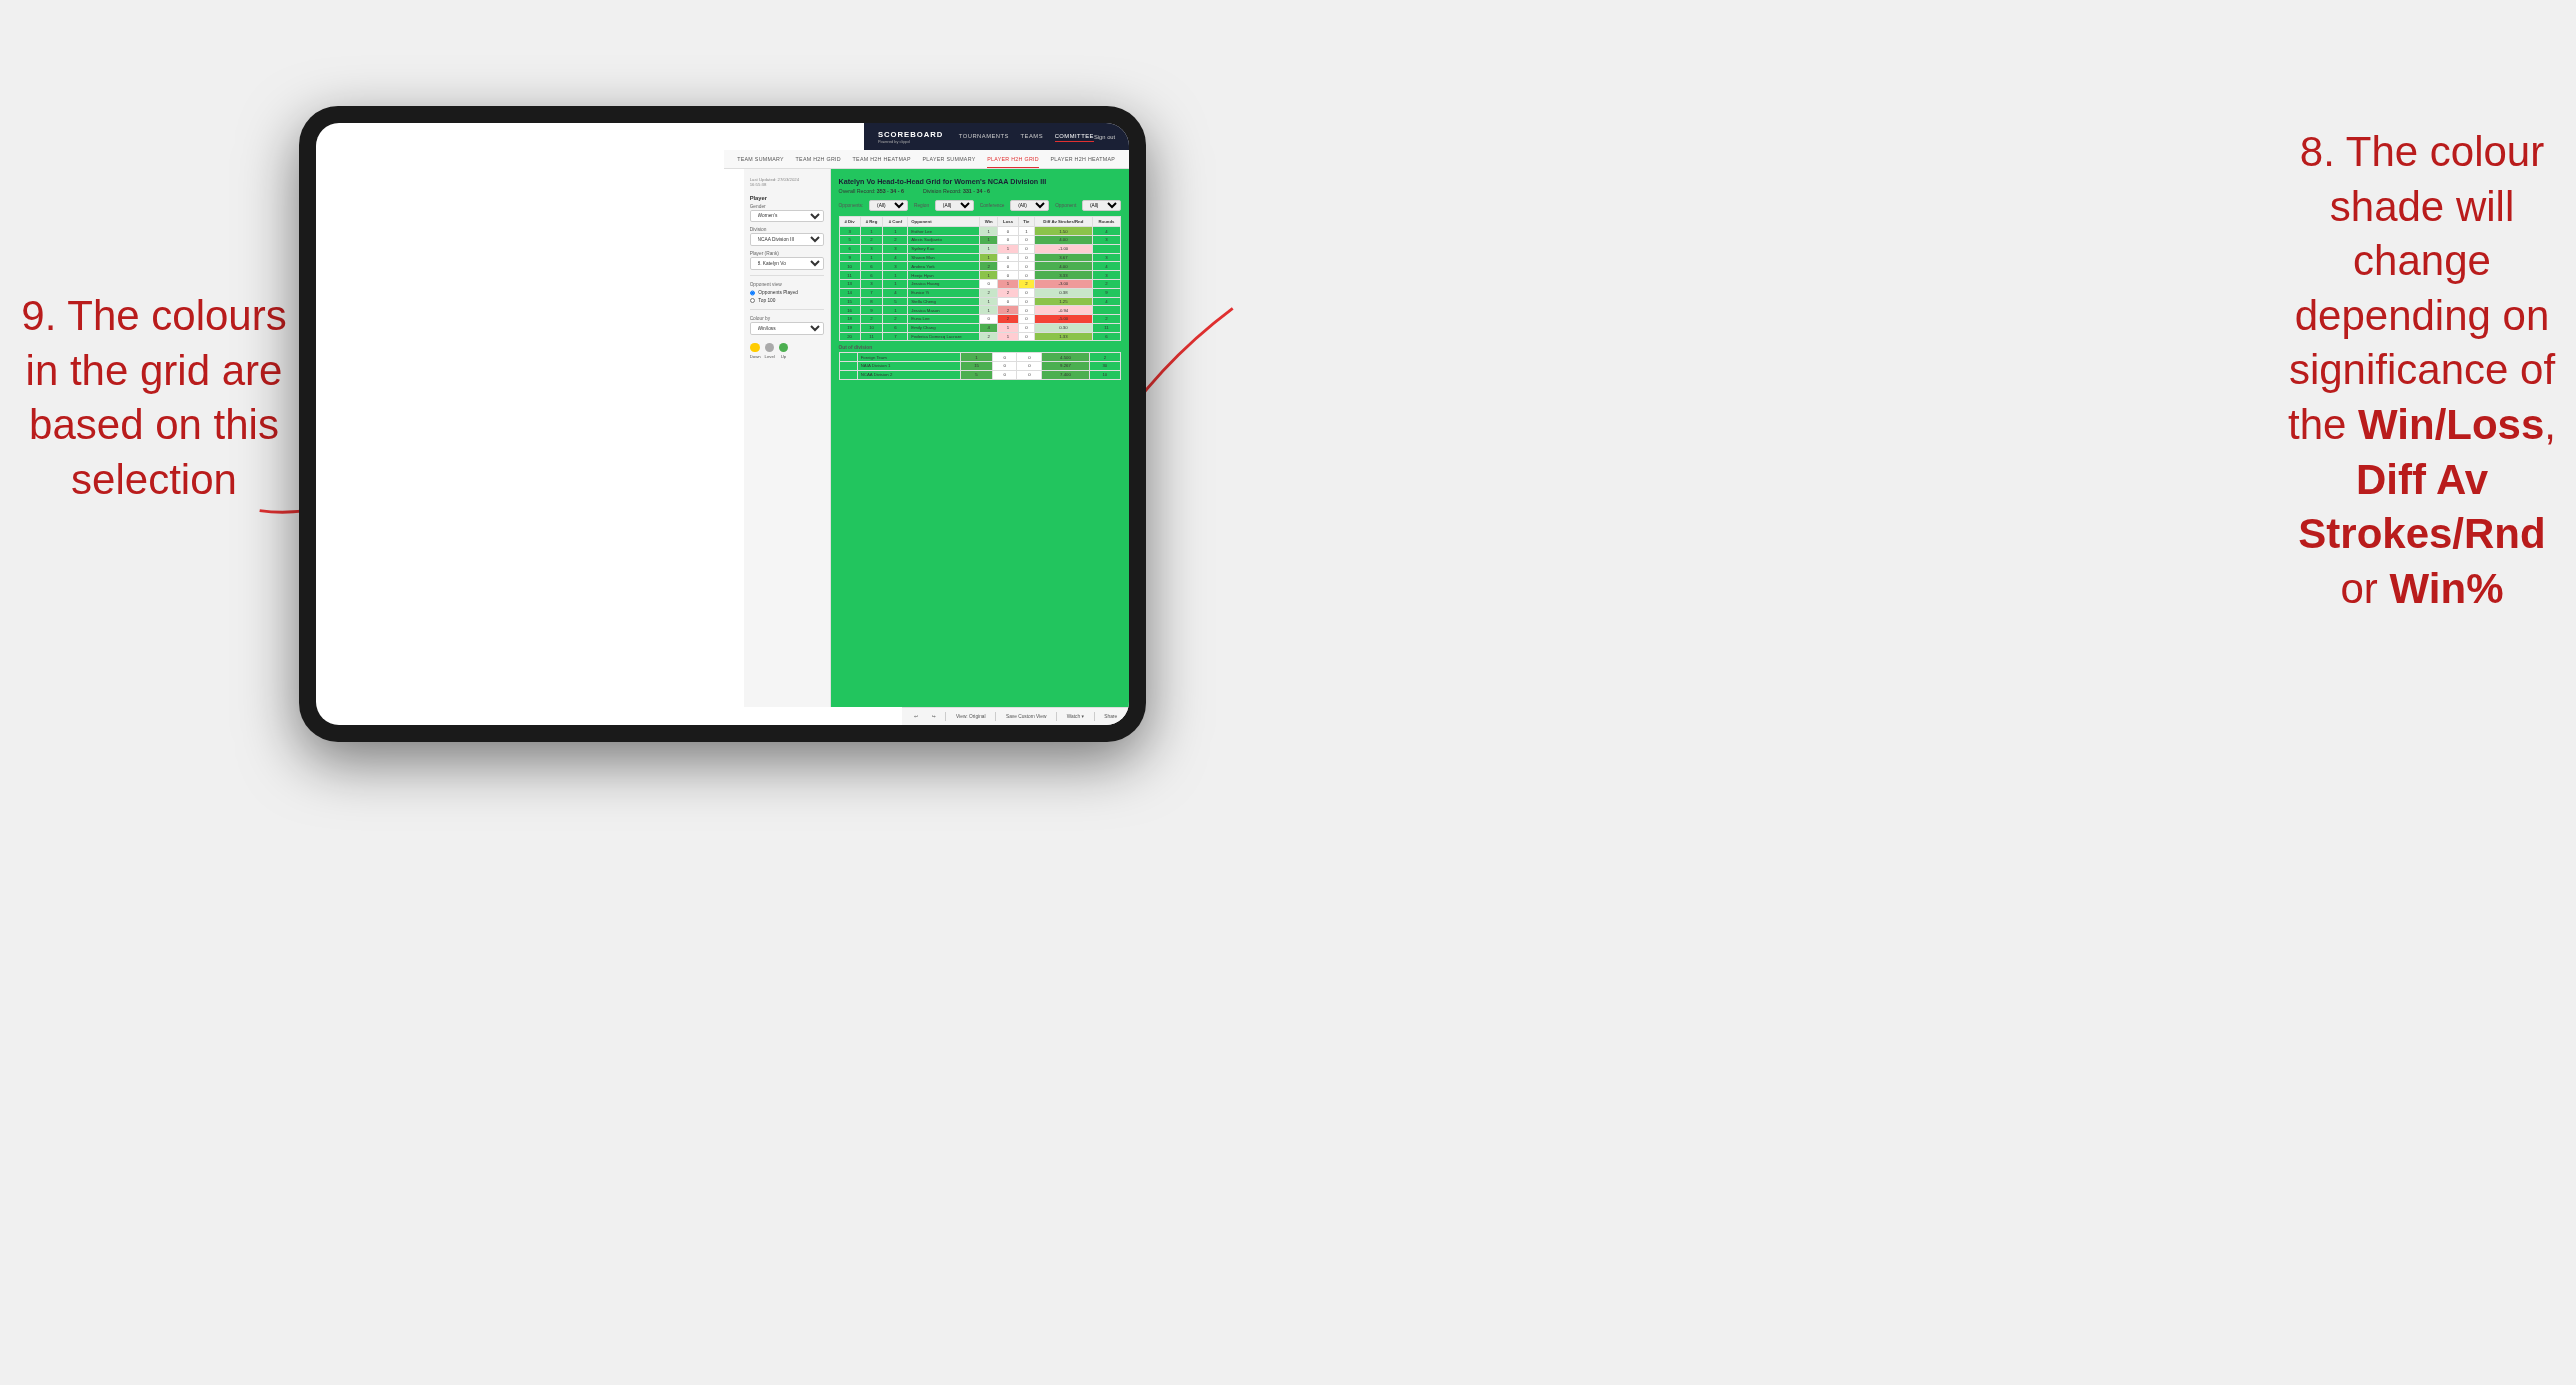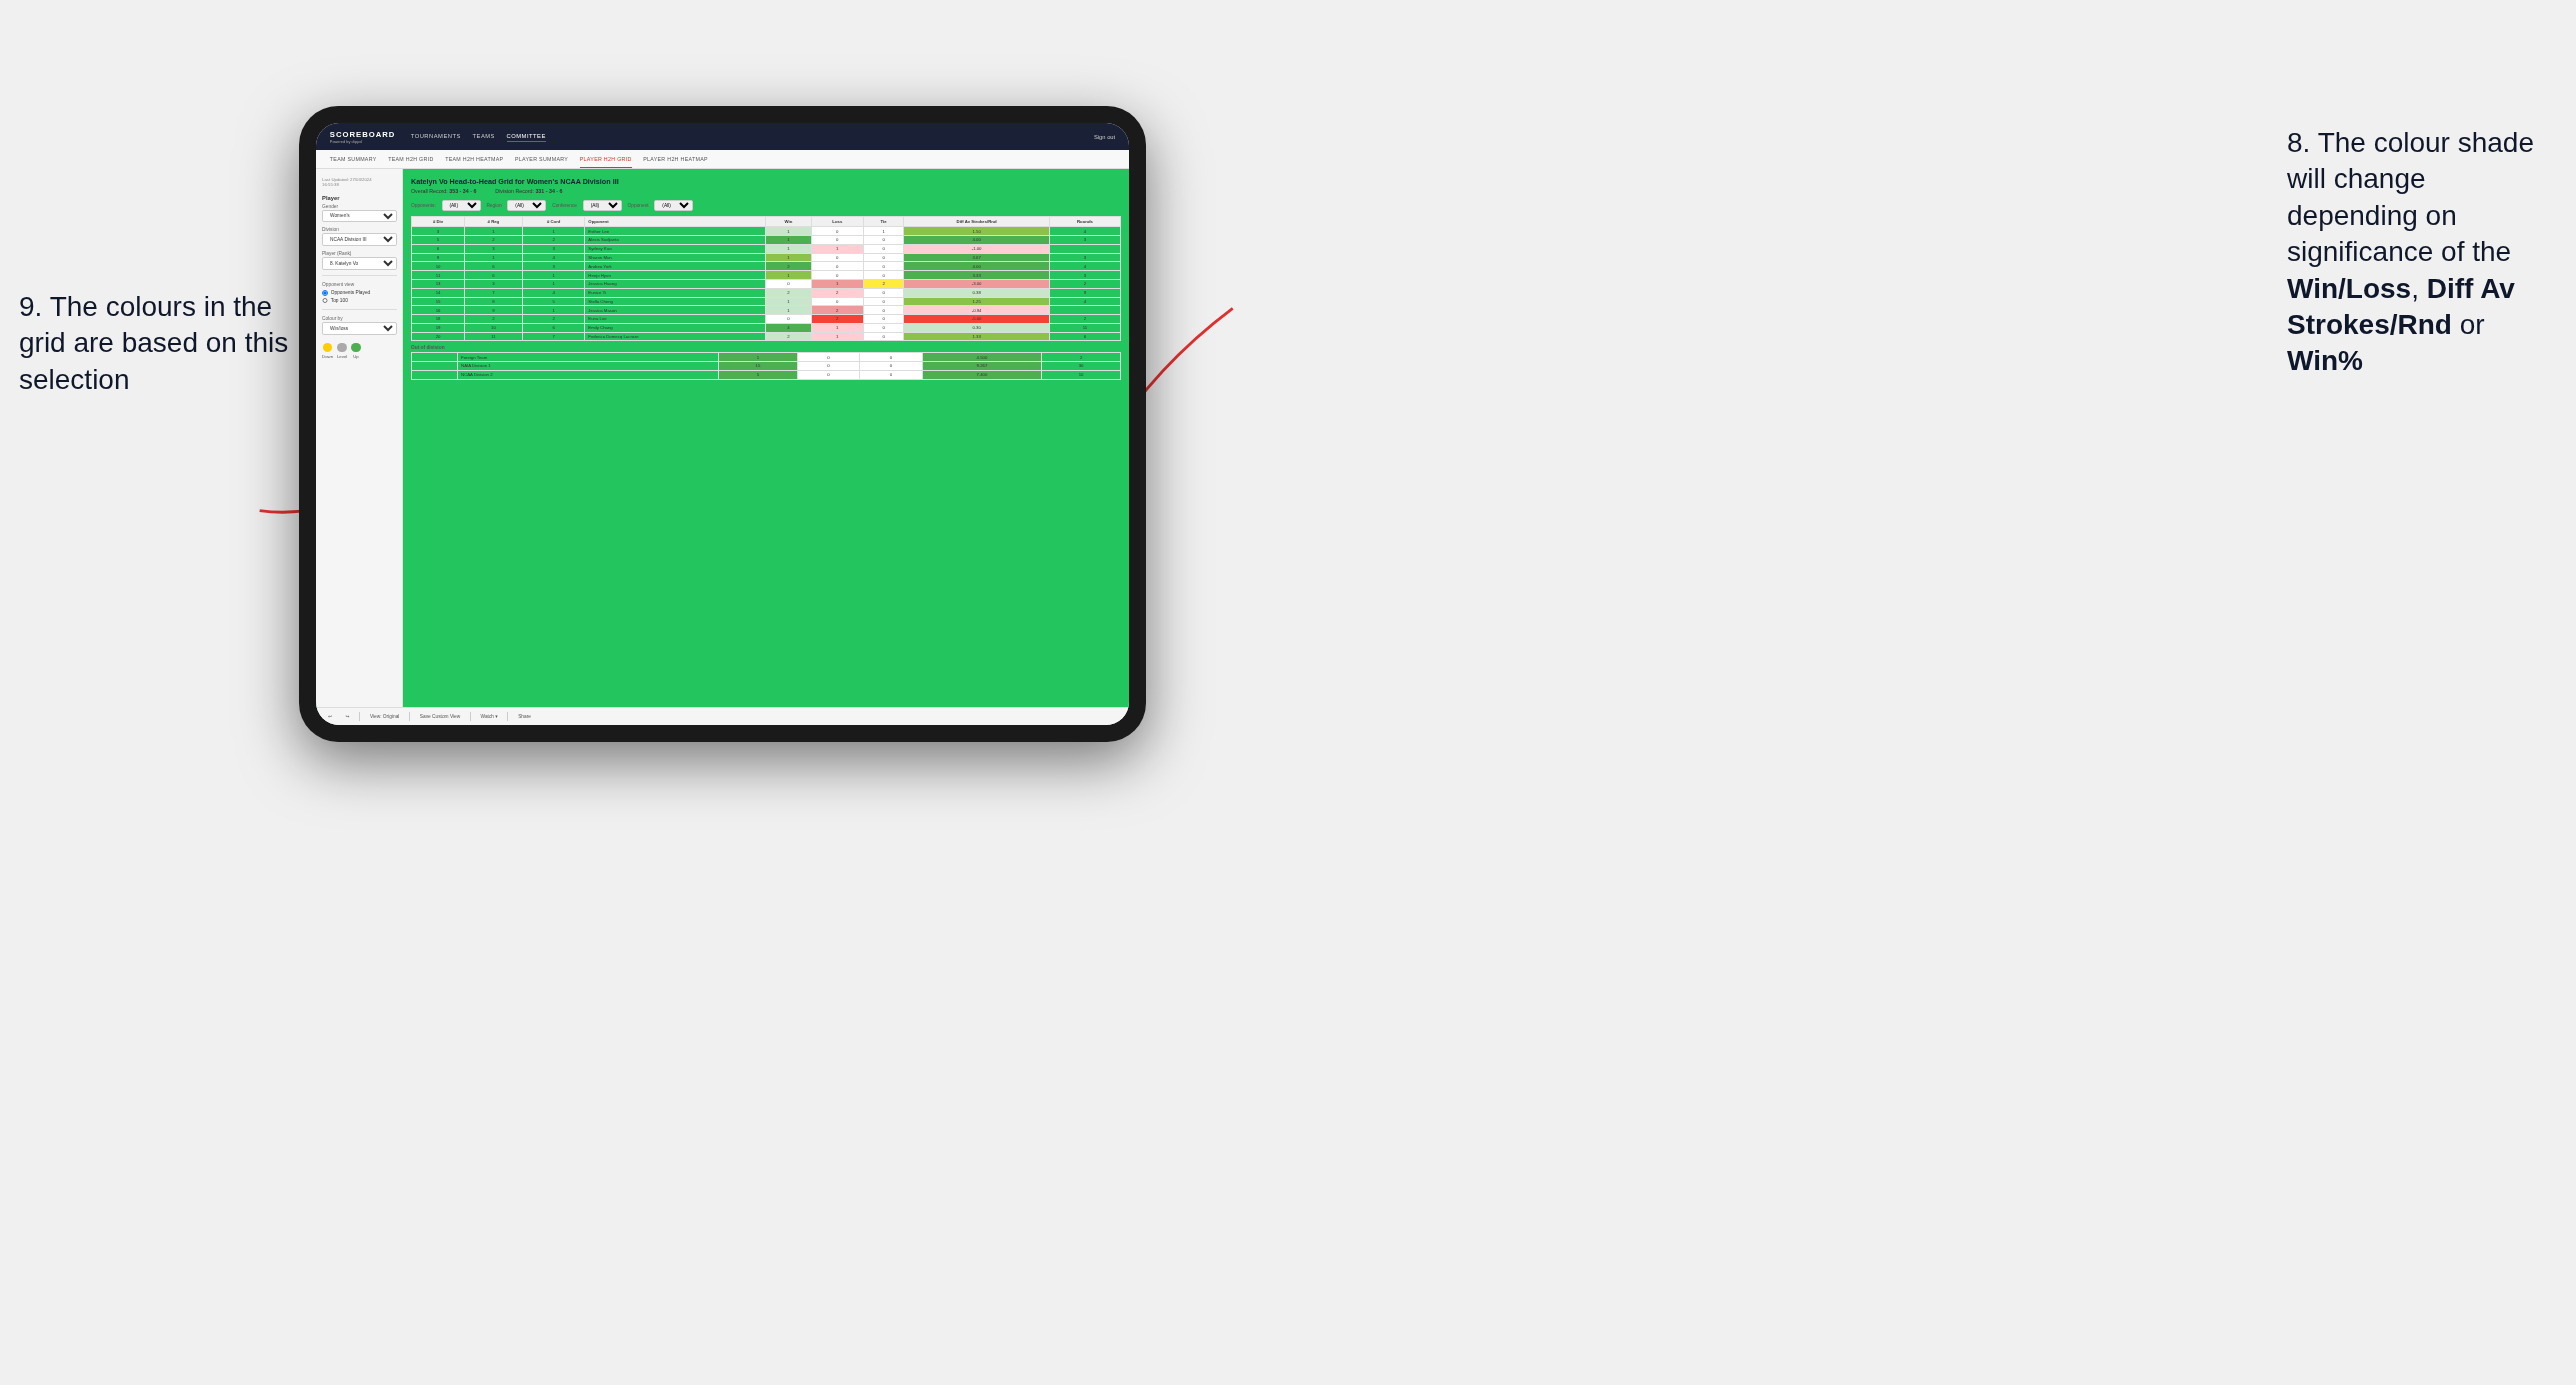--- a/index.html
+++ b/index.html
@@ -25,20 +25,21 @@
       box-shadow: 0 19px 58px rgba(0,0,0,0.5);
     }
     .tablet-screen {
       width: 100%;
       height: 100%;
       background: #fff;
       border-radius: 23px;
       overflow: hidden;
       display: flex;
       flex-direction: column;
+      align-items: flex-end;
     }
 
     
     .top-nav {
       background: #1a2035;
       display: flex;
       align-items: center;
       padding: 0 13.5px;
       height: 27px;
       flex-shrink: 0;
@@ -288,24 +289,25 @@
     }
     .toolbar-separator {
       width: 1px;
       height: 9.6px;
       background: #ccc;
     }
 
     
     .annotation {
       position: absolute;
-      font-size: 28px;
+      font-size: 42px;
       line-height: 1.3;
-      color: #0f172a;
+      color: #b91c1c;
       max-width: 270px;
+      text-align: center;
     }
     .annotation strong {
       font-weight: 900;
     }
     .annotation-left {
       left: 19px;
       top: 289px;
     }
     .annotation-right {
       right: 19px;

